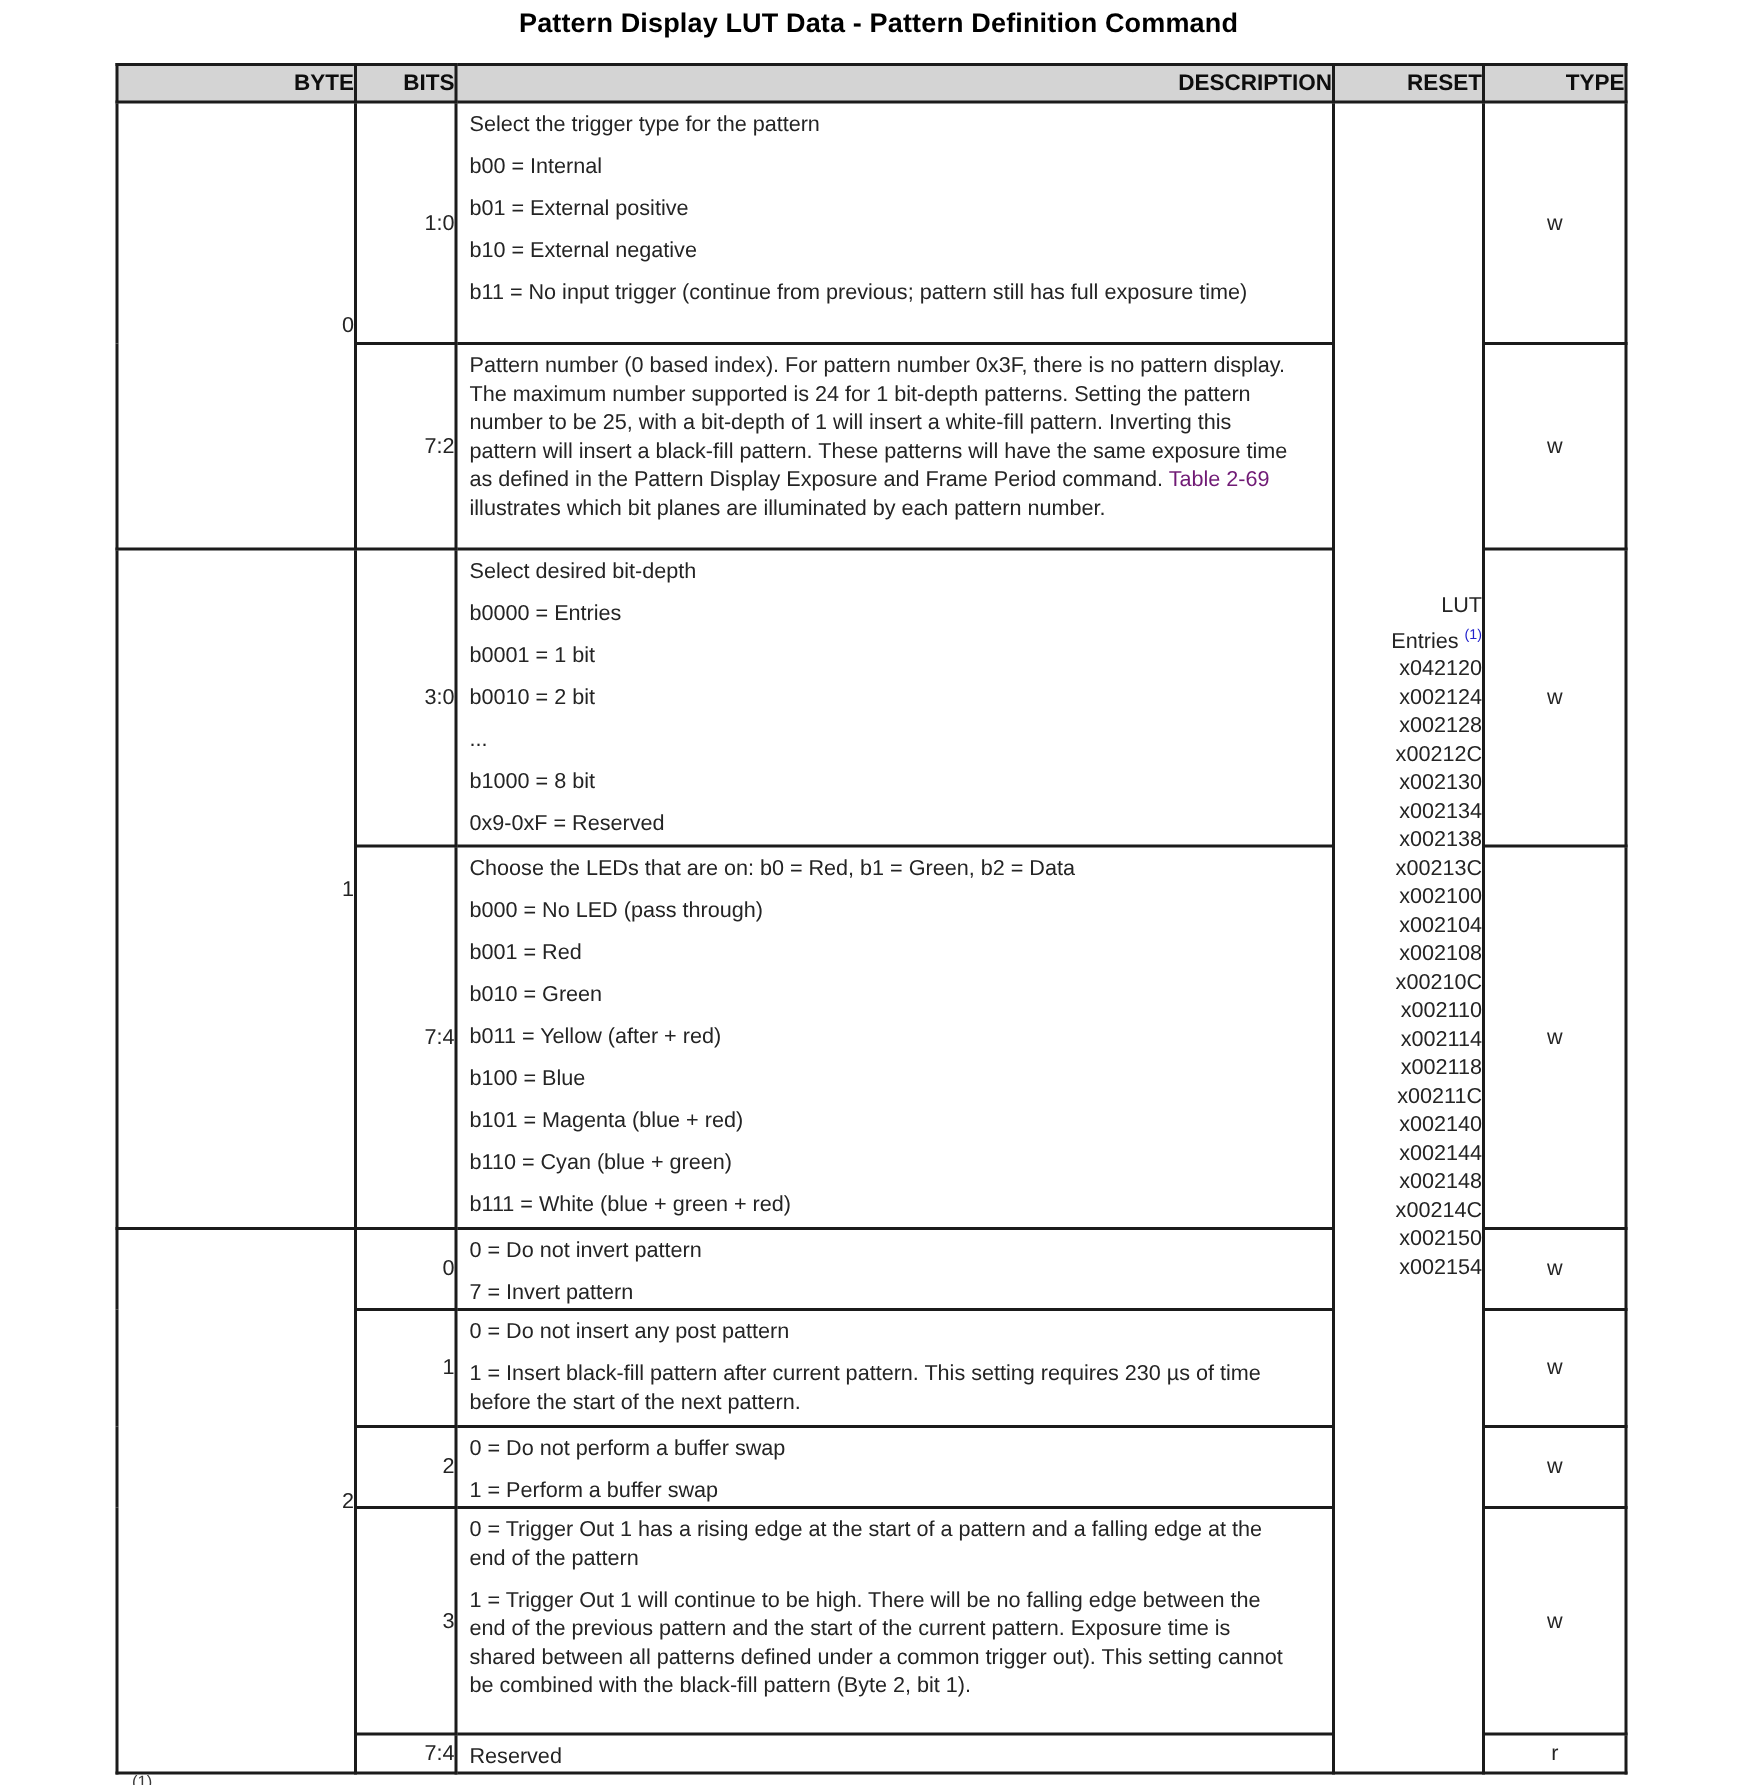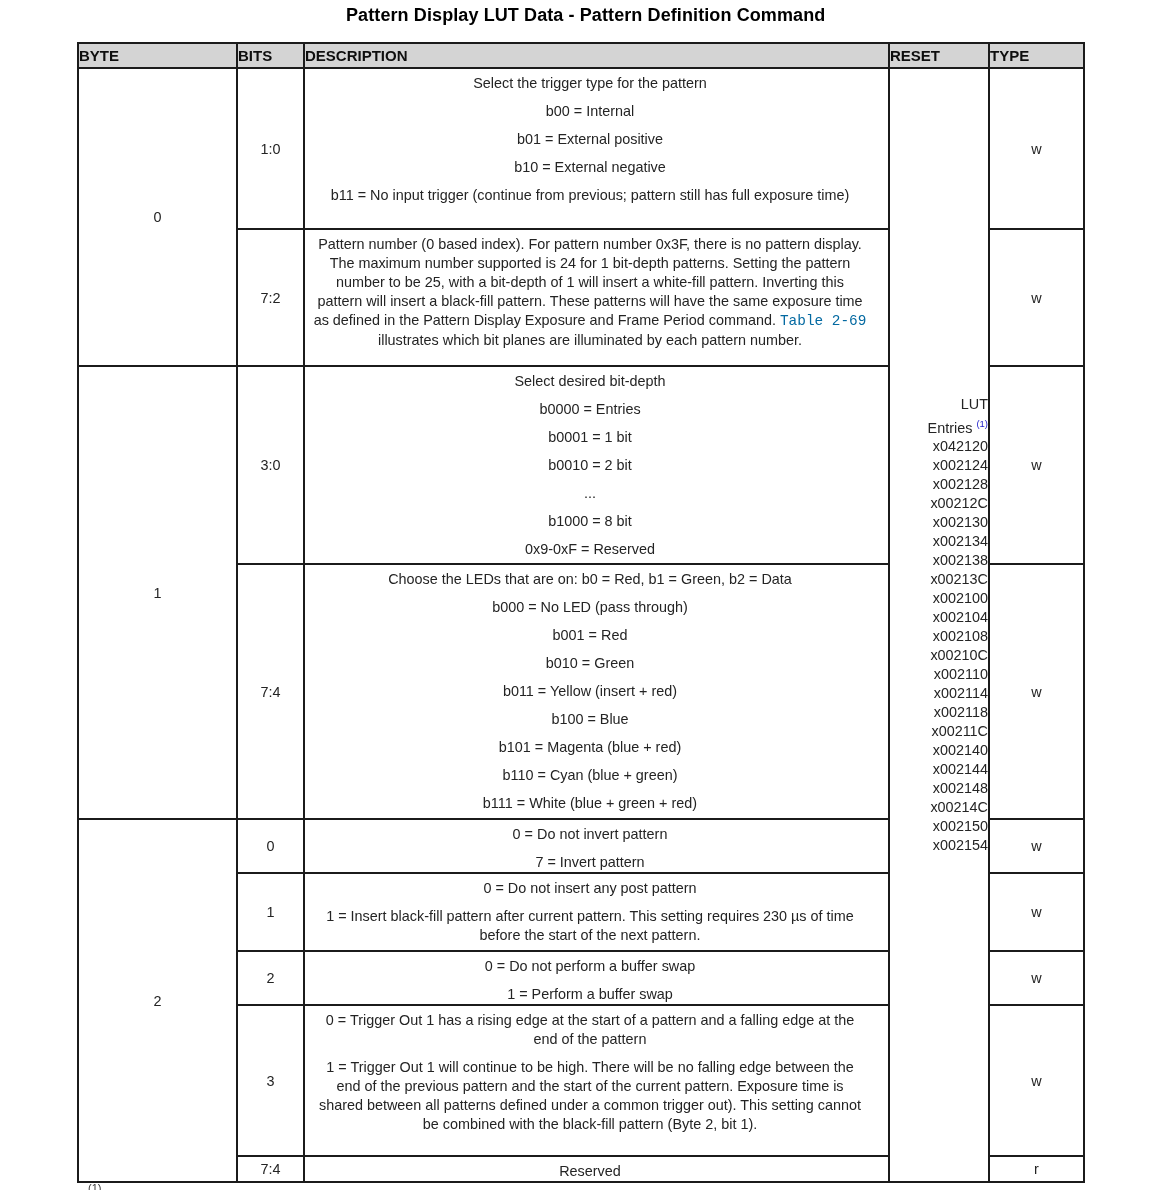--- a/index.html
+++ b/index.html
@@ -11,37 +11,37 @@
     position:absolute; left:346px; top:5px; font-size:18px; font-weight:bold;
     color:#000; white-space:nowrap; letter-spacing:0.1px;
   }
   table.lut {
     position:absolute; left:77px; top:42px; width:1006px;
     border-collapse:collapse; table-layout:fixed;
   }
   .lut th, .lut td { border:2px solid #1b1b1b; padding:0; }
   .lut th {
     background:#d4d4d4; font-size:15px; font-weight:bold; color:#0e0e0e;
-    text-align:left; height:23px;
+    text-align:right; height:23px;
   }
   td.byte, td.bits {
-    text-align:center; vertical-align:middle; font-size:14.4px; color:#242424;
+    text-align:right; vertical-align:middle; font-size:14.4px; color:#242424;
   }
   td.desc {
-    vertical-align:top; text-align:center; padding:5px 21px 0 8px;
+    vertical-align:top; text-align:left; padding:5px 21px 0 8px;
     font-size:14.4px; line-height:19px; color:#242424;
   }
   td.desc p { margin:0 0 9px 0; }
   td.desc p:last-child { margin-bottom:0; }
   td.reset {
     vertical-align:middle; text-align:right; font-size:14.4px;
     line-height:19px; color:#242424;
   }
   td.type { text-align:center; vertical-align:middle; font-size:14.4px; color:#242424; }
-  .link { color:#0369a1;font-family:Liberation Mono, monospace; }
+  .link { color:#701a75; }
   sup.fn { color:#2222cc; font-size:9.5px; }
   tr.r0 { height:161px; } tr.r1 { height:137px; } tr.r2 { height:198px; }
   tr.r3 { height:255px; } tr.r4 { height:52px; }  tr.r5 { height:78px; }
   tr.r6 { height:54px; }  tr.r7 { height:151px; } tr.r8 { height:25px; }
   .footmark { position:absolute; left:88px; top:1182px; font-size:11px; color:#3a3a3a; }
 </style>
 </head>
 <body>
 
 <div class="page">
@@ -127,21 +127,21 @@
           </td>
         <td class="type">w</td>
       </tr>
       <tr class="r3">
         <td class="bits">7:4</td>
         <td class="desc">
             <p>Choose the LEDs that are on: b0 = Red, b1 = Green, b2 = Data</p>
             <p>b000 = No LED (pass through)</p>
             <p>b001 = Red</p>
             <p>b010 = Green</p>
-            <p>b011 = Yellow (insert + red)</p>
+            <p>b011 = Yellow (after + red)</p>
             <p>b100 = Blue</p>
             <p>b101 = Magenta (blue + red)</p>
             <p>b110 = Cyan (blue + green)</p>
             <p>b111 = White (blue + green + red)</p>
           </td>
         <td class="type">w</td>
       </tr>
       <tr class="r4">
         <td class="byte" rowspan="5">2</td>
         <td class="bits">0</td>

